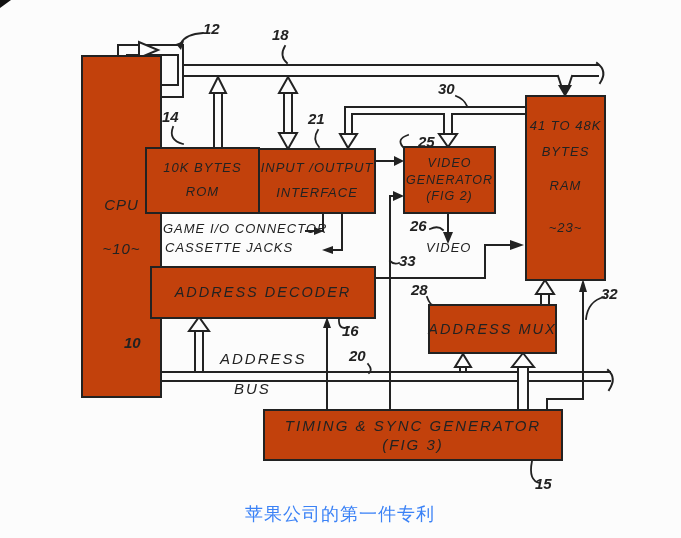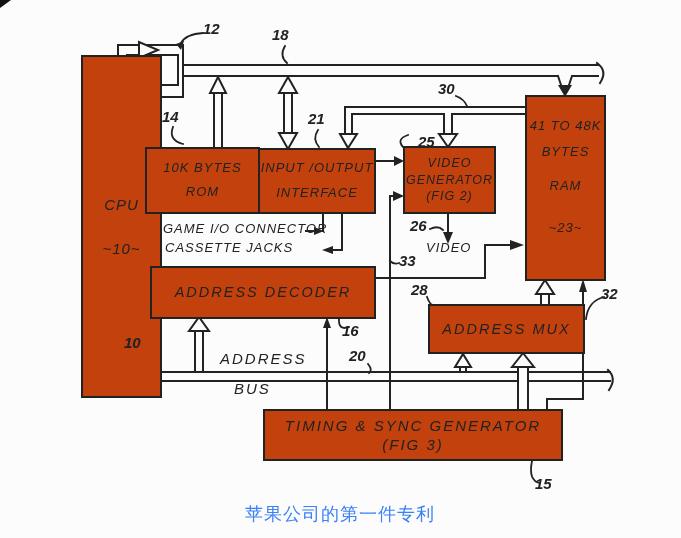--- a/index.html
+++ b/index.html
@@ -188,21 +188,21 @@
     <div class="bl">41 TO 48K</div>
     <div class="bl">BYTES</div>
     <div class="bl" style="margin-top:8px;">RAM</div>
     <div class="bl" style="margin-top:16px;">~23~</div>
   </div>
 
   <div class="box" style="left:150px;top:266px;width:226px;height:53px;font-size:14.5px;letter-spacing:2px;">
     <div class="bl">ADDRESS DECODER</div>
   </div>
 
-  <div class="box" style="left:428px;top:304px;width:157px;height:50px;font-size:14.5px;letter-spacing:2px;">
+  <div class="box" style="left:428px;top:304px;width:129px;height:50px;font-size:14.5px;letter-spacing:2px;">
     <div class="bl">ADDRESS MUX</div>
   </div>
 
   <div class="box" style="left:263px;top:409px;width:300px;height:52px;font-size:15px;letter-spacing:2px;gap:2px;">
     <div class="bl">TIMING &amp; SYNC GENERATOR</div>
     <div class="bl">(FIG 3)</div>
   </div>
 
   <span class="lbl" style="left:163px;top:221px;font-size:13px;">GAME I/O CONNECTOR</span>
   <span class="lbl" style="left:165px;top:240px;font-size:13px;">CASSETTE JACKS</span>

